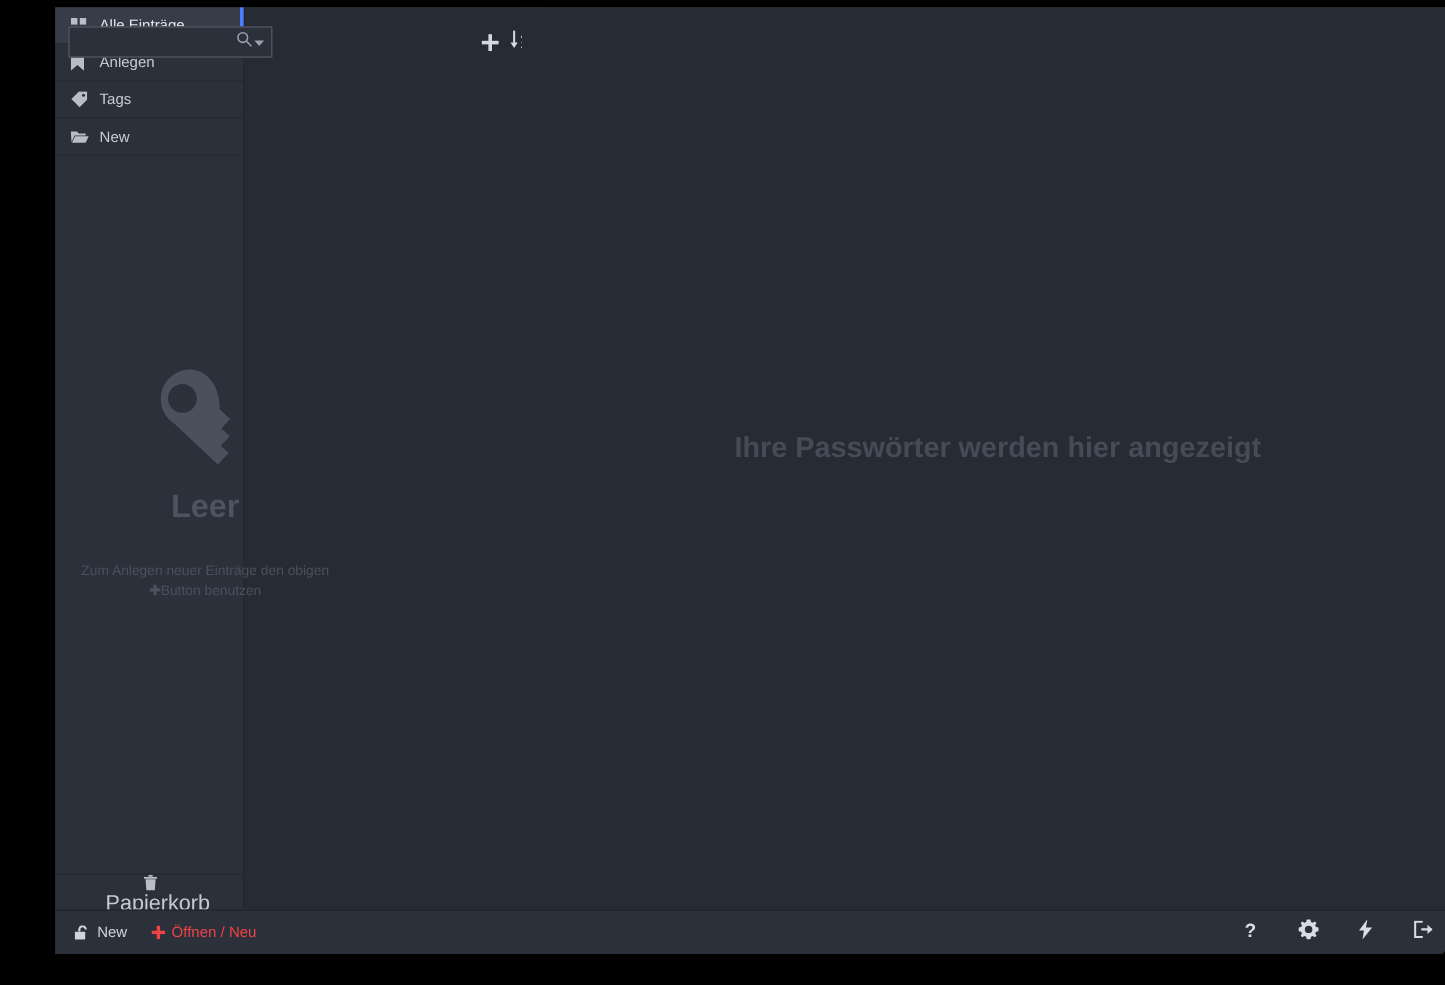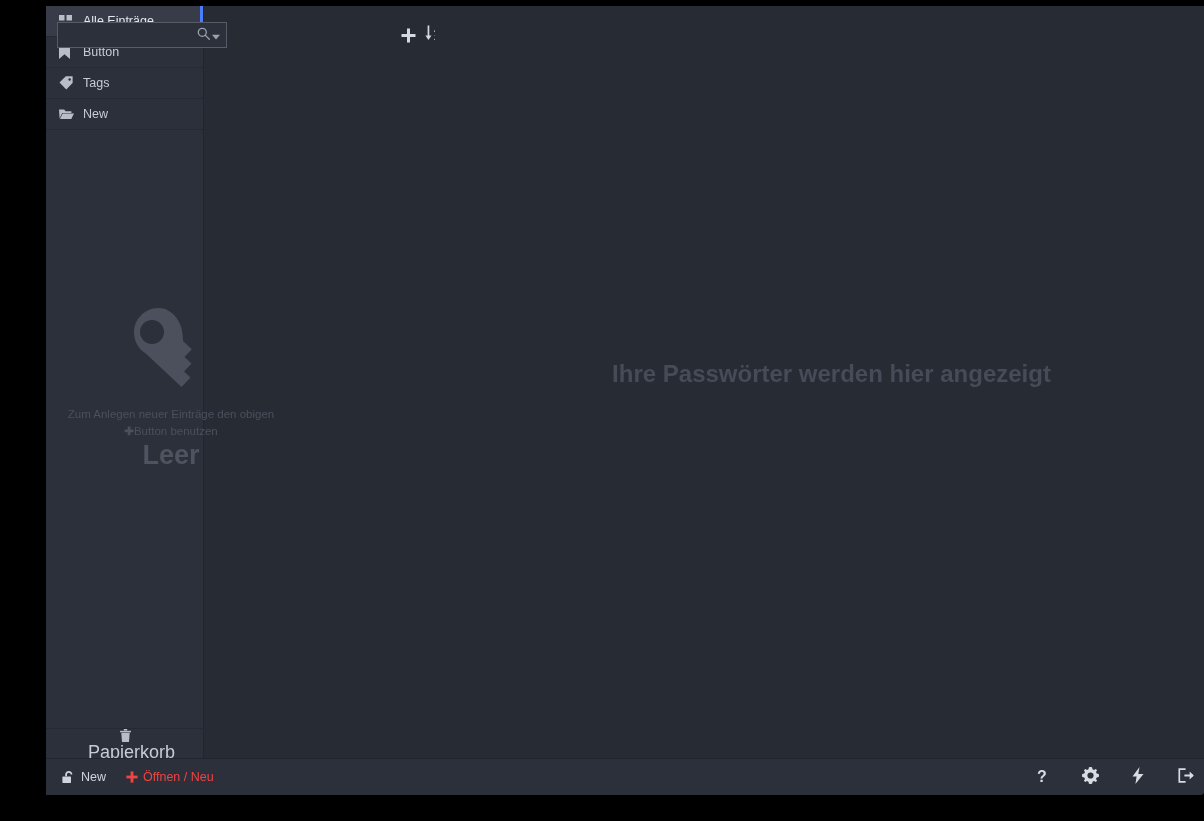--- a/index.html
+++ b/index.html
@@ -275,21 +275,21 @@
       </span>
       <span>Alle Einträge</span>
     </div>
 
     <div class="sb-item">
       <span class="sb-icon">
         <svg width="11" height="14" viewBox="0 0 11 14" fill="currentColor">
           <path d="M0 0 H11 V14 L5.5 9.2 L0 14 Z"></path>
         </svg>
       </span>
-      <span>Button</span>
+      <span>Anlegen</span>
     </div>
 
     <div class="sb-item">
       <span class="sb-icon">
         <svg width="14" height="14" viewBox="0 0 14 14" fill="currentColor">
           <path d="M0.5 6.5 L6.8 0.3 H13.6 V7.1 L7.3 13.4 Z"></path>
           <circle cx="10.6" cy="3.4" r="1.25" fill="#2b303b"></circle>
         </svg>
       </span>
       <span>Tags</span>
@@ -358,25 +358,25 @@
     </span>
   </div>
 
   <div id="empty-state">
     <div id="empty-key-icon">
       <svg width="86" height="82" viewBox="0 0 86 82" fill="currentColor">
         <path d="M30.5 2 C17 2 6 13 6 26.5 C6 35.4 10.7 43.2 17.8 47.5 L53.5 81 L62.5 71.5 L56 65.5 L63.5 57.5 L56.5 51 L63.8 43.2 L55 35 C55 35 55 34 55 33 C55 15.5 44 2 30.5 2 Z
                  M24 14 C30.6 14 36 19.4 36 26 C36 32.6 30.6 38 24 38 C17.4 38 12 32.6 12 26 C12 19.4 17.4 14 24 14 Z"></path>
       </svg>
     </div>
+    <div id="empty-title">Leer</div>
     <div id="empty-desc">
       <span>Zum Anlegen neuer Einträge den obigen</span><br>
       <span class="inline-plus">✚</span><span>Button benutzen</span>
     </div>
-    <div id="empty-title">Leer</div>
   </div>
 
   <div id="main-pane">
     <div id="main-placeholder">Ihre Passwörter werden hier angezeigt</div>
   </div>
 
   <div id="bottom-bar">
     <div id="db-tabs">
 
       <div class="db-tab">

